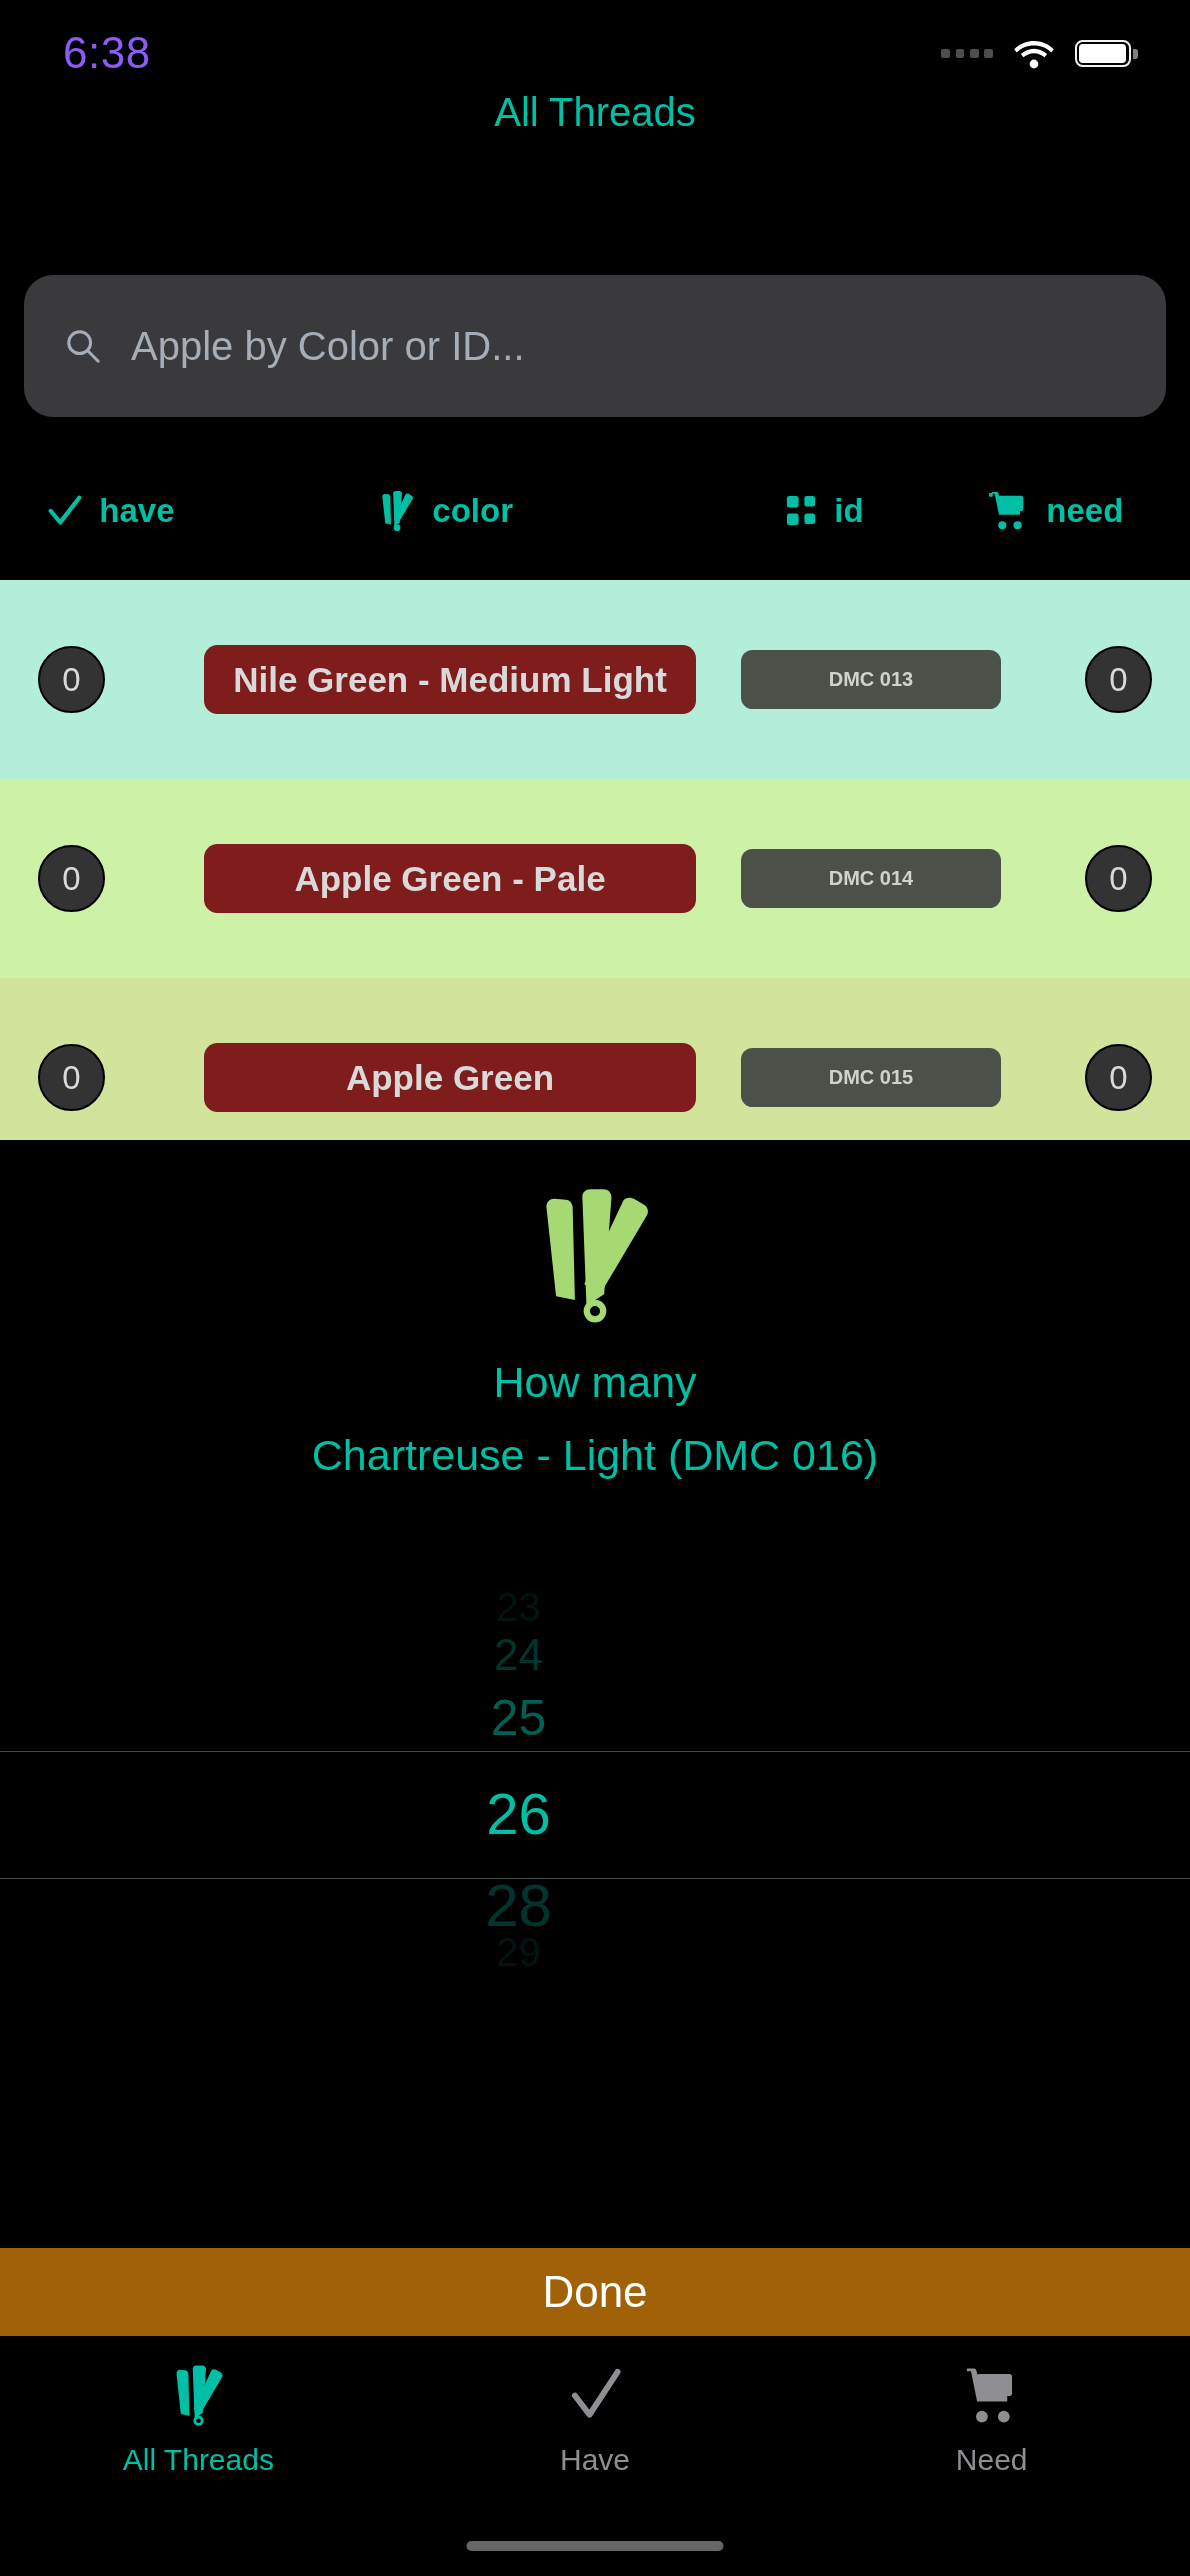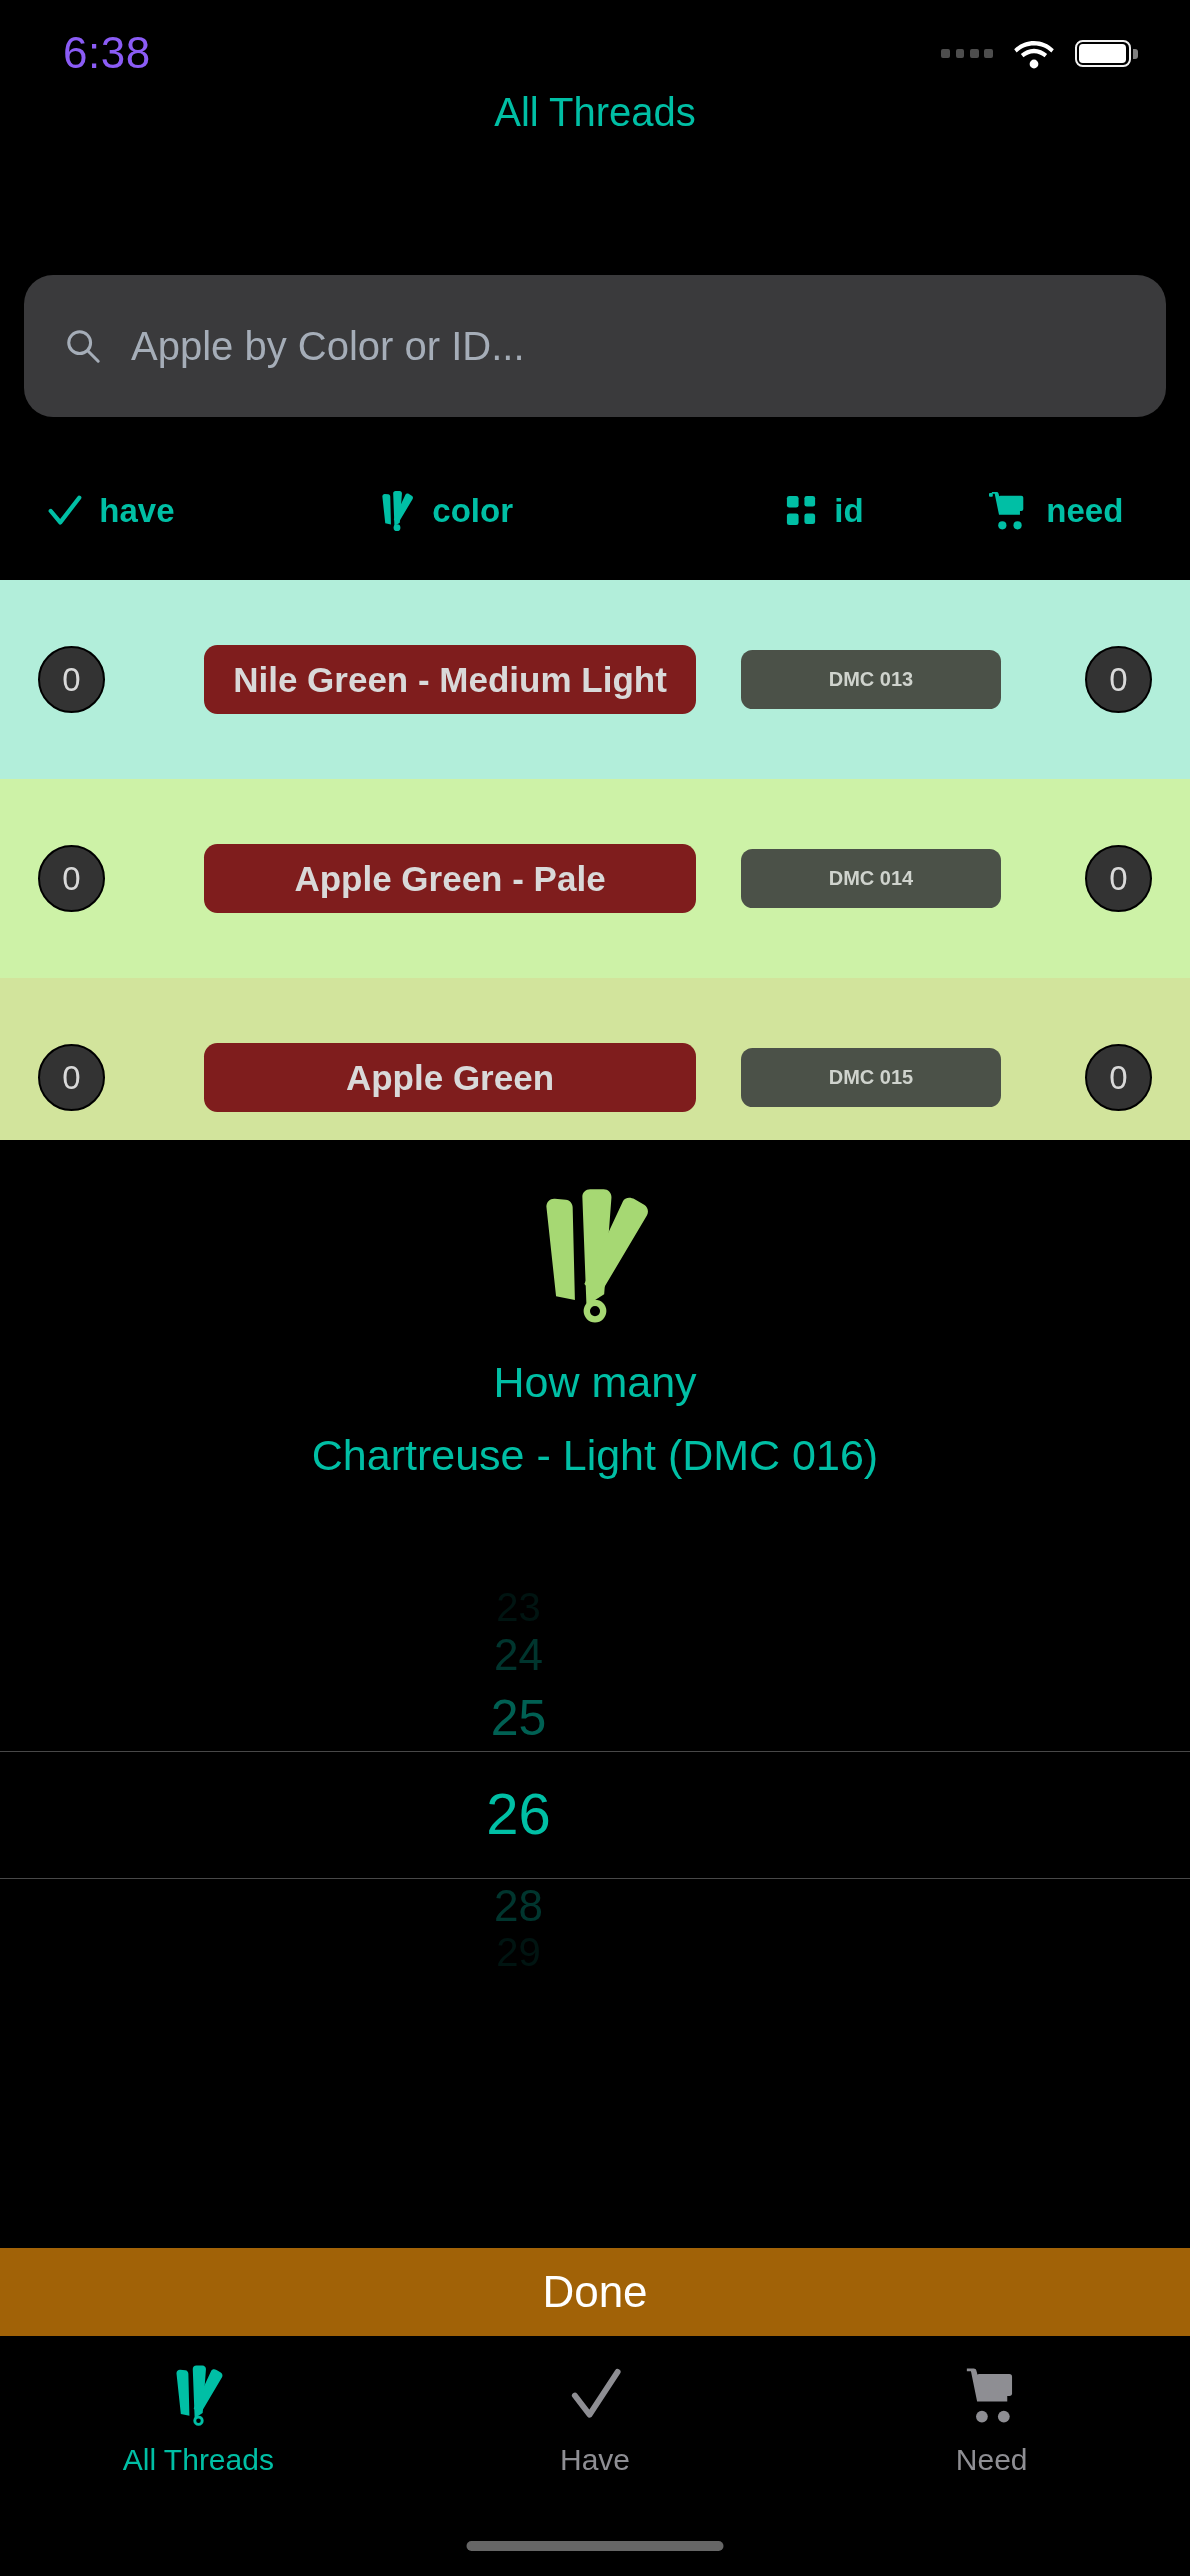--- a/index.html
+++ b/index.html
@@ -122,21 +122,21 @@
   .wheel-row {
     width:100%; text-align:center;
     font-weight:400; color:#00bfa5;
     display:flex; align-items:center; justify-content:center;
   }
   .wr-0 { height:35px;  font-size:40px; opacity:0.10; }
   .wr-1 { height:59px;  font-size:44px; opacity:0.28; }
   .wr-2 { height:67px;  font-size:50px; opacity:0.50; }
   .wr-3 { height:125px; font-size:58px; opacity:1.00; }
   .wr-4 { height:67px;  font-size:50px; opacity:0.50; }
-  .wr-5 { height:59px;  font-size:44px; opacity:0.28;text-align:center; }
+  .wr-5 { height:59px;  font-size:60px; opacity:0.28;text-align:center; }
   .wr-6 { height:35px;  font-size:40px; opacity:0.10; }
   .wheel-sep {
     position:absolute; left:0; width:1190px; height:1px;
     background:#555; opacity:0.85;
   }
   .sep-top { top:611px; }
   .sep-bot { top:738px; }
 
   
   .done-btn {

